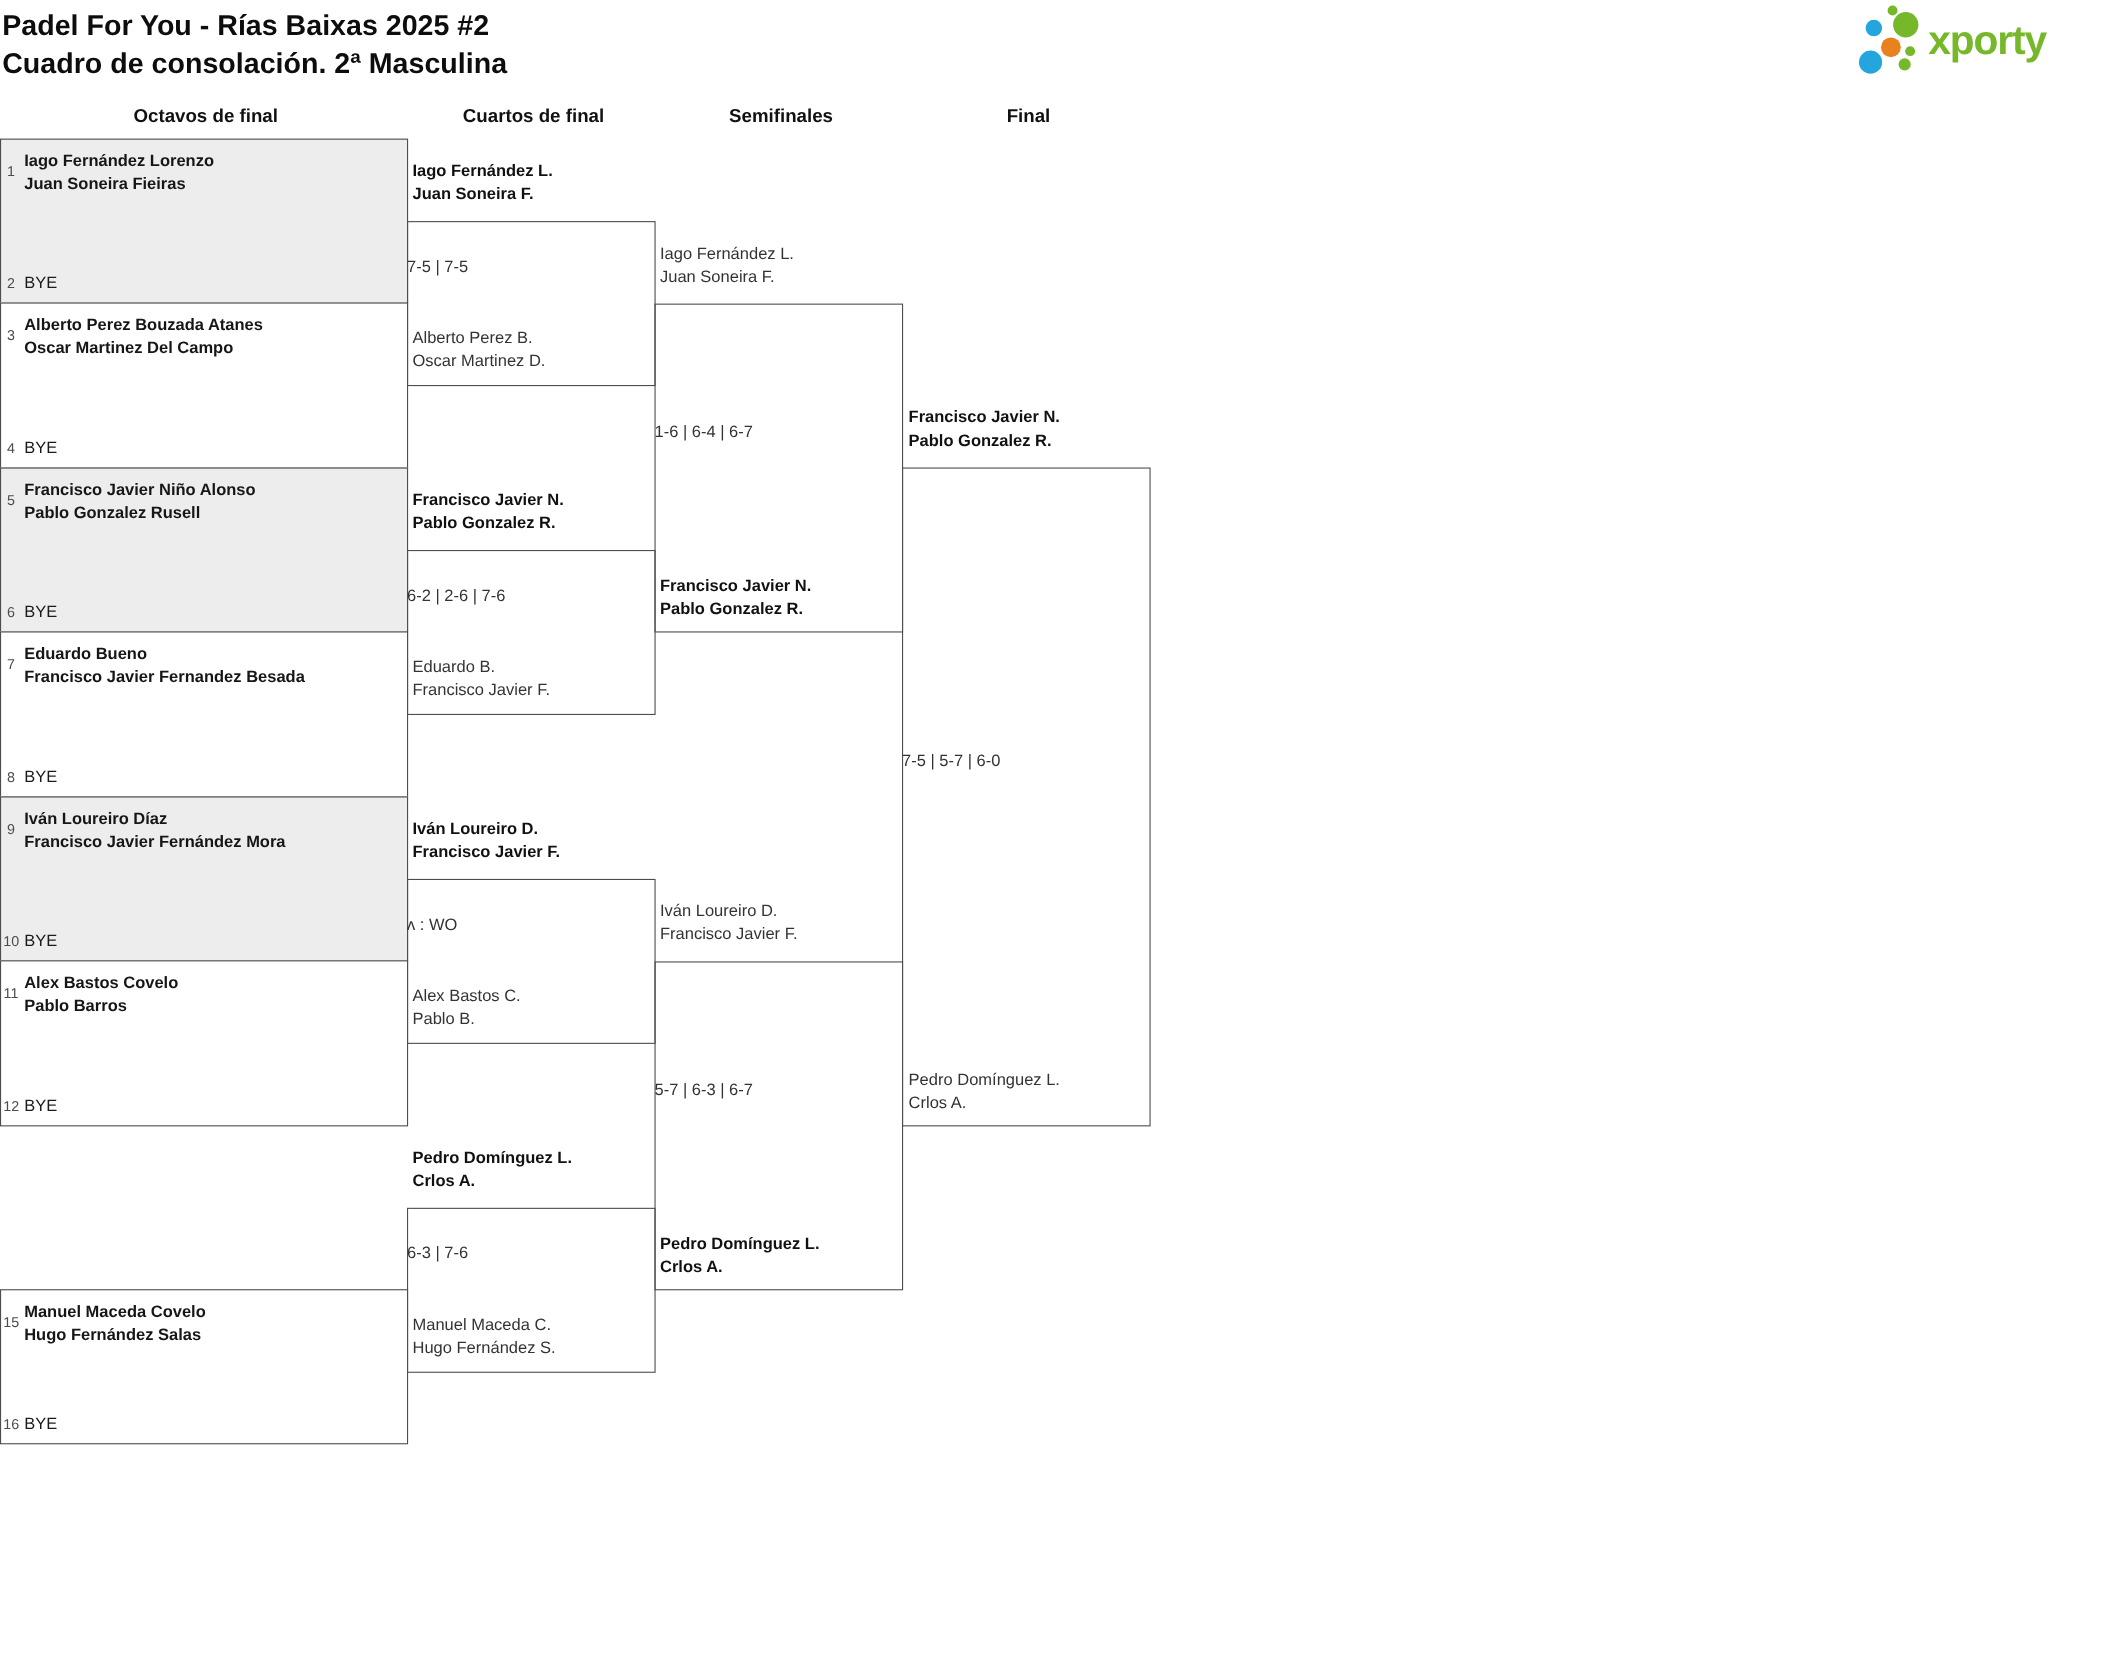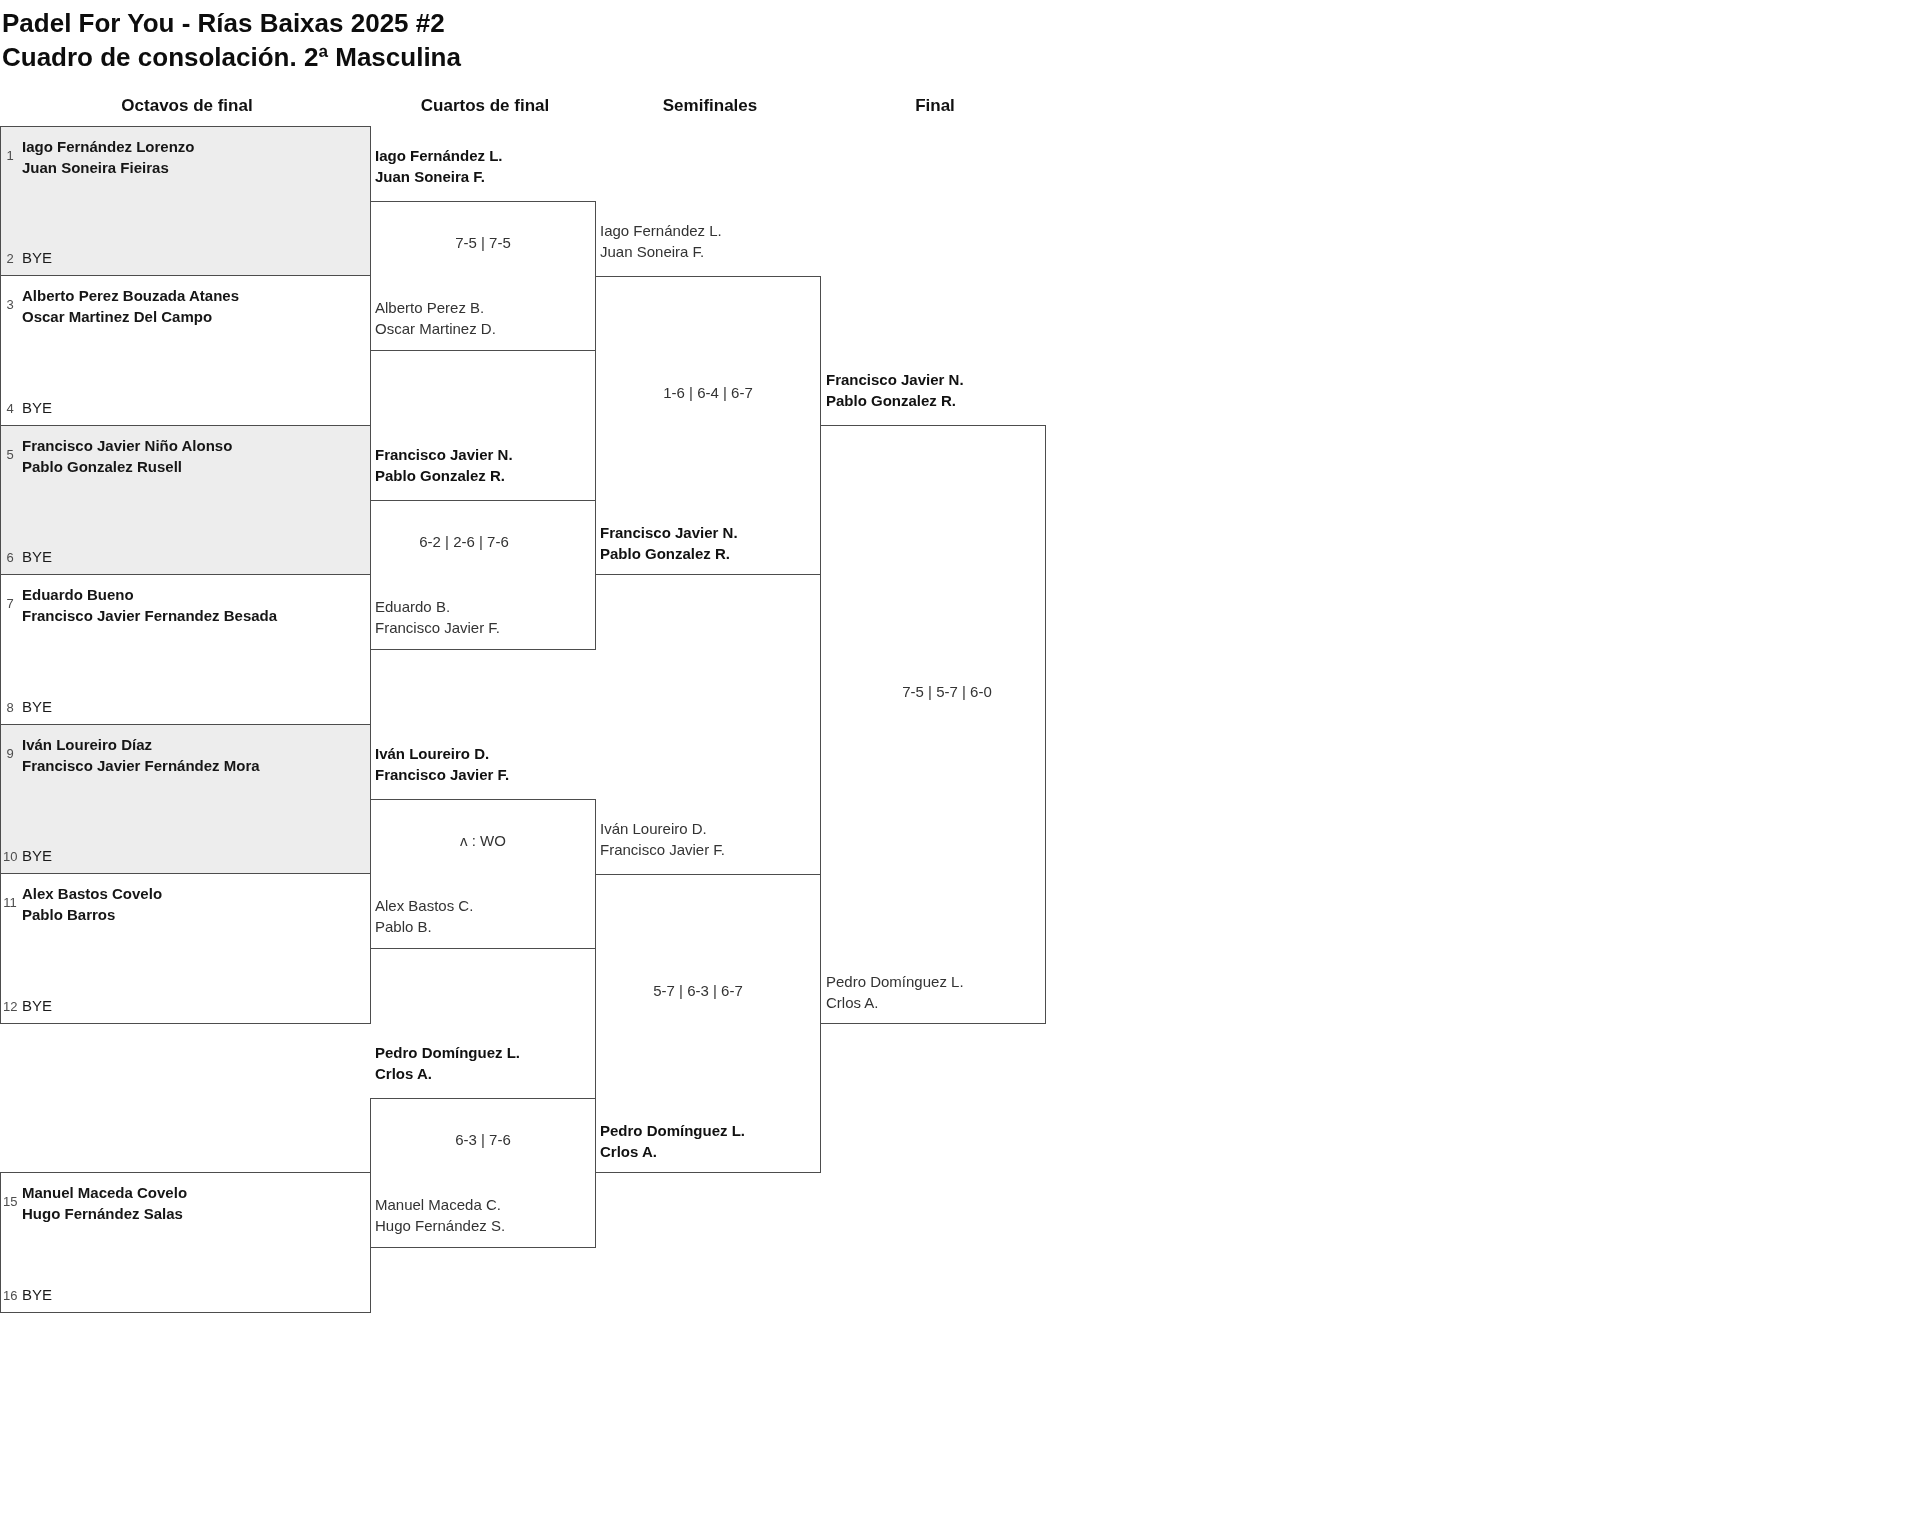--- a/index.html
+++ b/index.html
@@ -20,32 +20,42 @@
   .seed{position:absolute;left:2px;width:14px;text-align:center;font-size:13px;color:#4d4d4d;}
   .seed-top{top:21px;}
   .team{position:absolute;left:21px;top:9px;font-size:15px;font-weight:700;line-height:21px;color:#161616;white-space:nowrap;}
   .byerow{position:absolute;left:2px;bottom:9px;font-size:15px;color:#1b1b1b;}
   .byerow .bseed{display:inline-block;width:14px;text-align:center;font-size:13px;color:#4d4d4d;}
   .byerow .blabel{margin-left:5px;}
   
   .box{position:absolute;border:1px solid #4d4d4d;box-sizing:border-box;background:transparent;}
   .mteam{position:absolute;font-size:15px;line-height:21px;color:#333;white-space:nowrap;}
   .mteam.bold{font-weight:700;color:#111;}
-  .mscore{position:absolute;height:21px;line-height:21px;text-align:center;font-size:15px;color:#333;white-space:nowrap;}
+  .mscore{position:absolute;height:21px;line-height:21px;font-size:15px;color:#333;white-space:nowrap;}
 </style>
 </head>
 <body>
 
 <div class="canvas">
 
   <div class="title">
     <div>Padel For You - Rías Baixas 2025 #2</div>
     <div>Cuadro de consolación. 2ª Masculina</div>
   </div>
 
+  <div class="logo">
+    <span class="dot dgreen" style="left:26px;top:1px;width:9px;height:9px"></span>
+    <span class="dot dgreen" style="left:31px;top:7px;width:23px;height:23px"></span>
+    <span class="dot dblue" style="left:6px;top:14px;width:15px;height:15px"></span>
+    <span class="dot dorange" style="left:20px;top:30px;width:18px;height:18px"></span>
+    <span class="dot dgreen" style="left:42px;top:38px;width:9px;height:9px"></span>
+    <span class="dot dblue" style="left:0px;top:42px;width:21px;height:21px"></span>
+    <span class="dot dgreen" style="left:36px;top:49px;width:11px;height:11px"></span>
+    <span class="logotext">xporty</span>
+  </div>
 
   <div class="colhead" style="left:187px">Octavos de final</div>
   <div class="colhead" style="left:485px">Cuartos de final</div>
   <div class="colhead" style="left:710px">Semifinales</div>
   <div class="colhead" style="left:935px">Final</div>
 
   <div class="pair gray" style="top:126px;height:150px">
     <span class="seed seed-top">1</span>
     <div class="team">
       <div>Iago Fernández Lorenzo</div>

